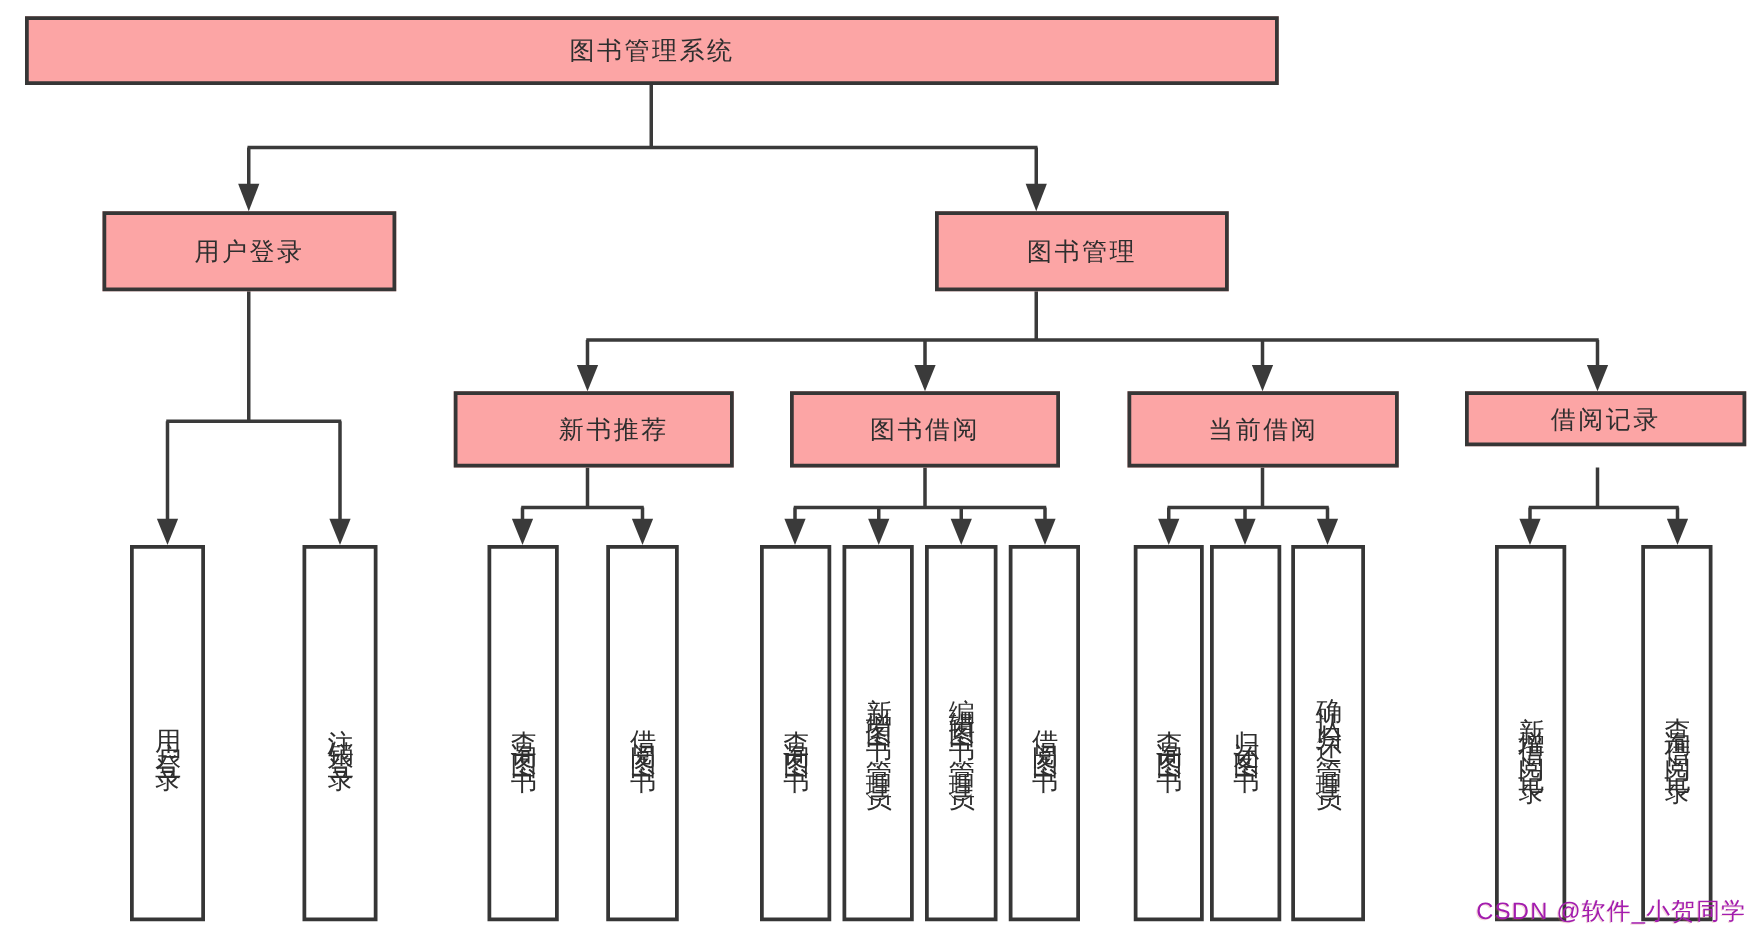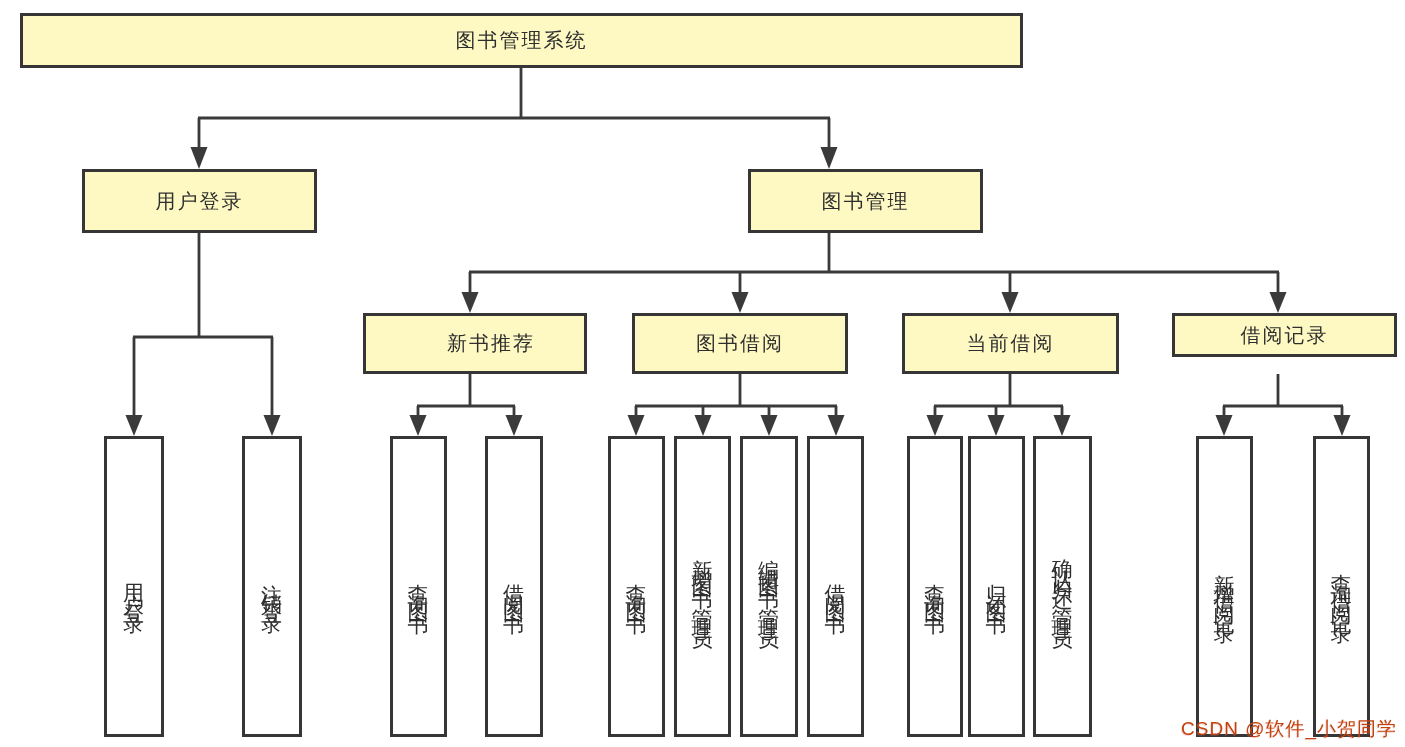--- a/index.html
+++ b/index.html
@@ -14,21 +14,21 @@
     overflow: hidden;
   }
   svg.connectors {
     position: absolute;
     left: 0; top: 0;
     width: 1405px; height: 747px;
     display: block;
   }
   .hnode {
     position: absolute;
-    background: #fef9c3;
+    background: #fca5a5;
     border: 3px solid #363636;
     display: flex;
     align-items: center;
     justify-content: center;
     font-size: 20px;
     letter-spacing: 2px;
     white-space: nowrap;
   }
   .vnode {
     position: absolute;
@@ -43,21 +43,21 @@
     text-orientation: mixed;
     font-size: 21px;
     letter-spacing: 10px;
     line-height: 1;
   }
   .watermark {
     position: absolute;
     right: 8px;
     bottom: 5px;
     font-size: 19px;
-    color: #c2410c;
+    color: #a21caf;
     letter-spacing: 1px;
     text-shadow: -1px 1px 0 rgba(214, 106, 106, 0.25);
     white-space: nowrap;
   }
 </style>
 </head>
 <body>
 
 <div class="canvas">
 

